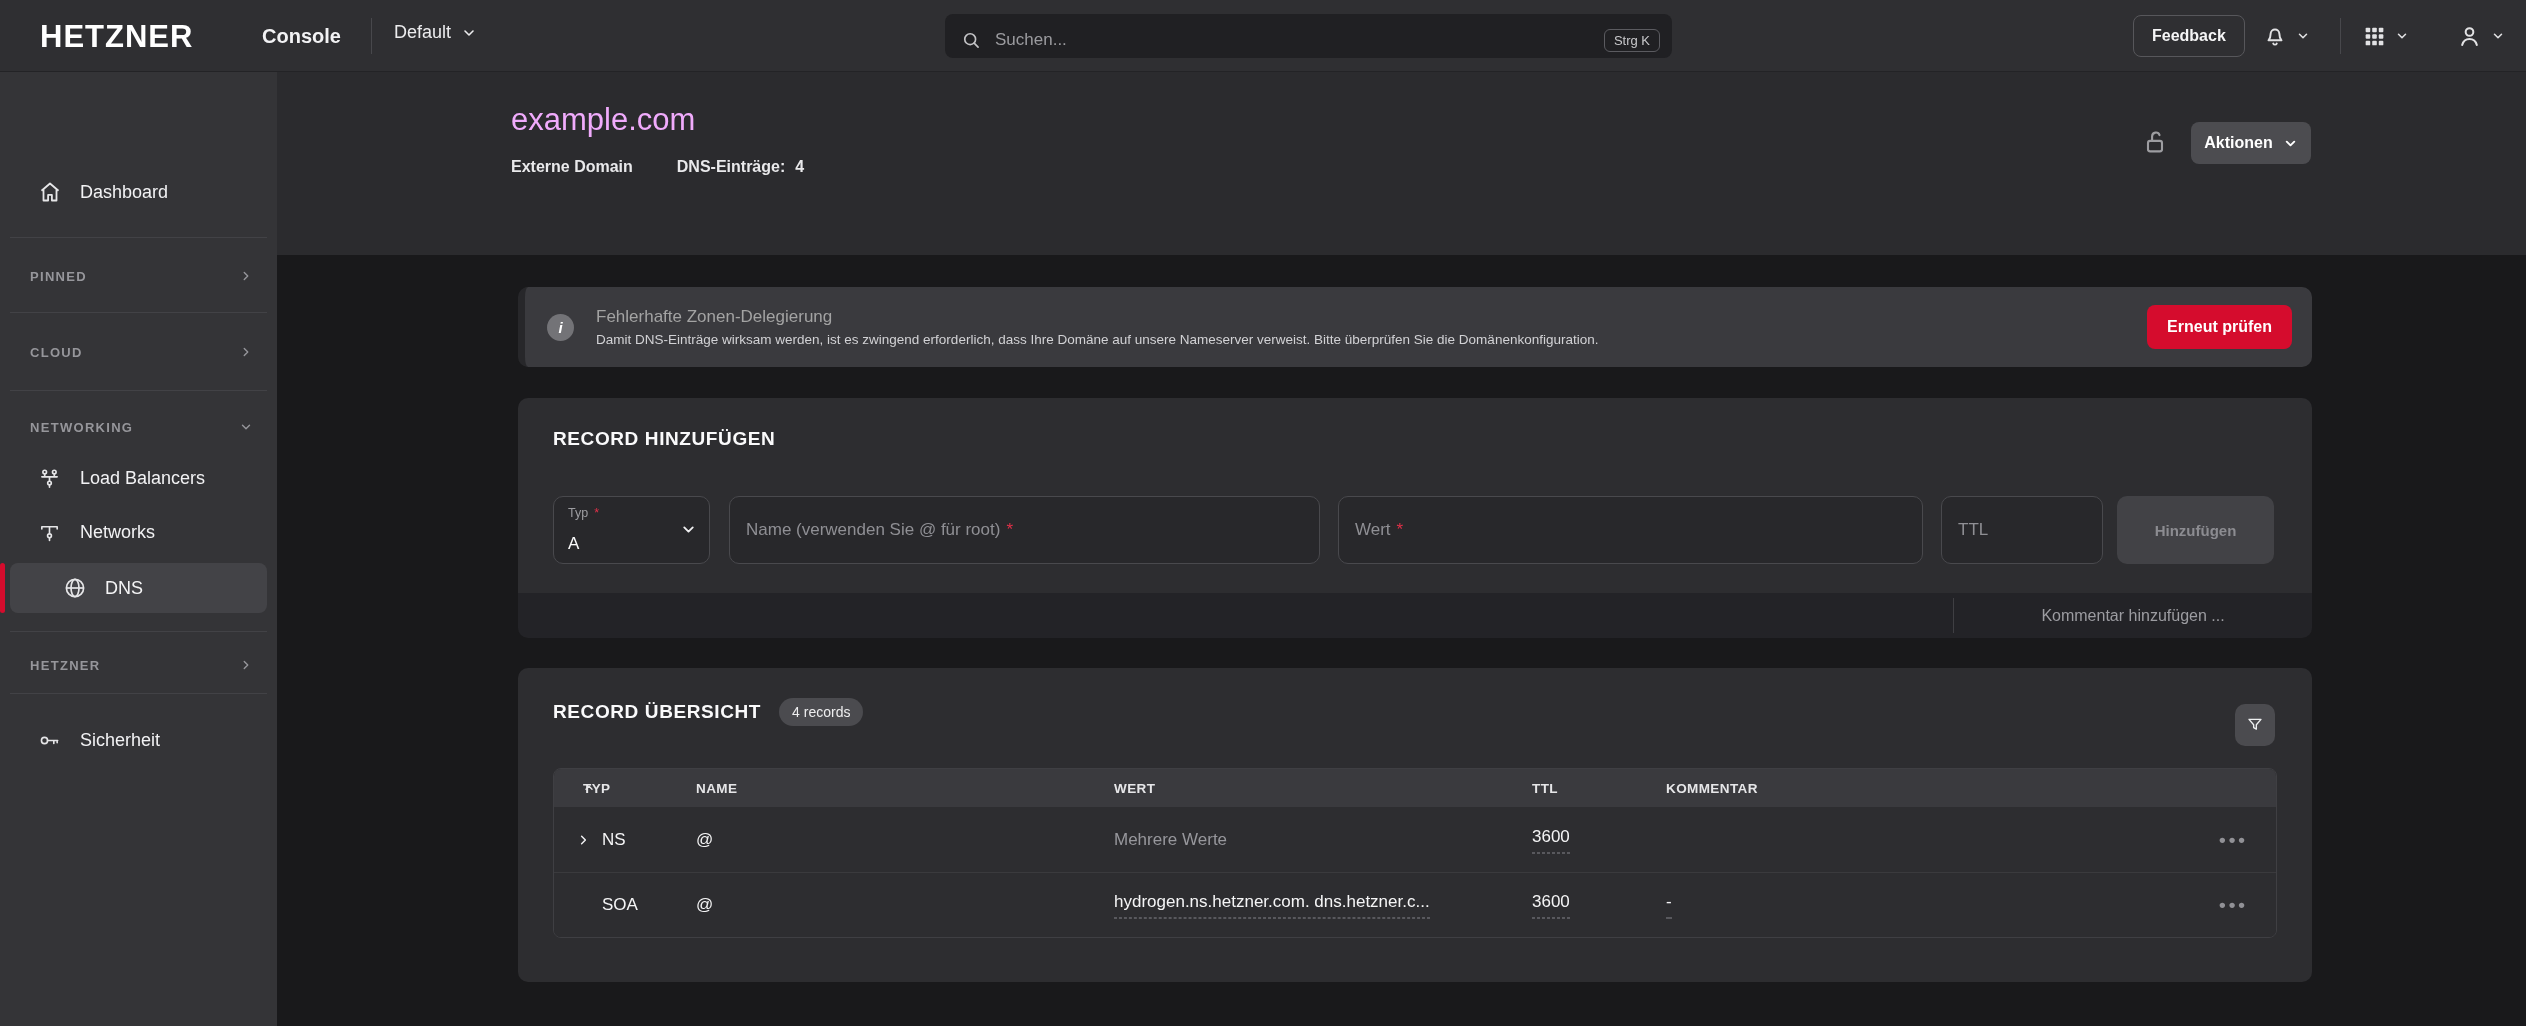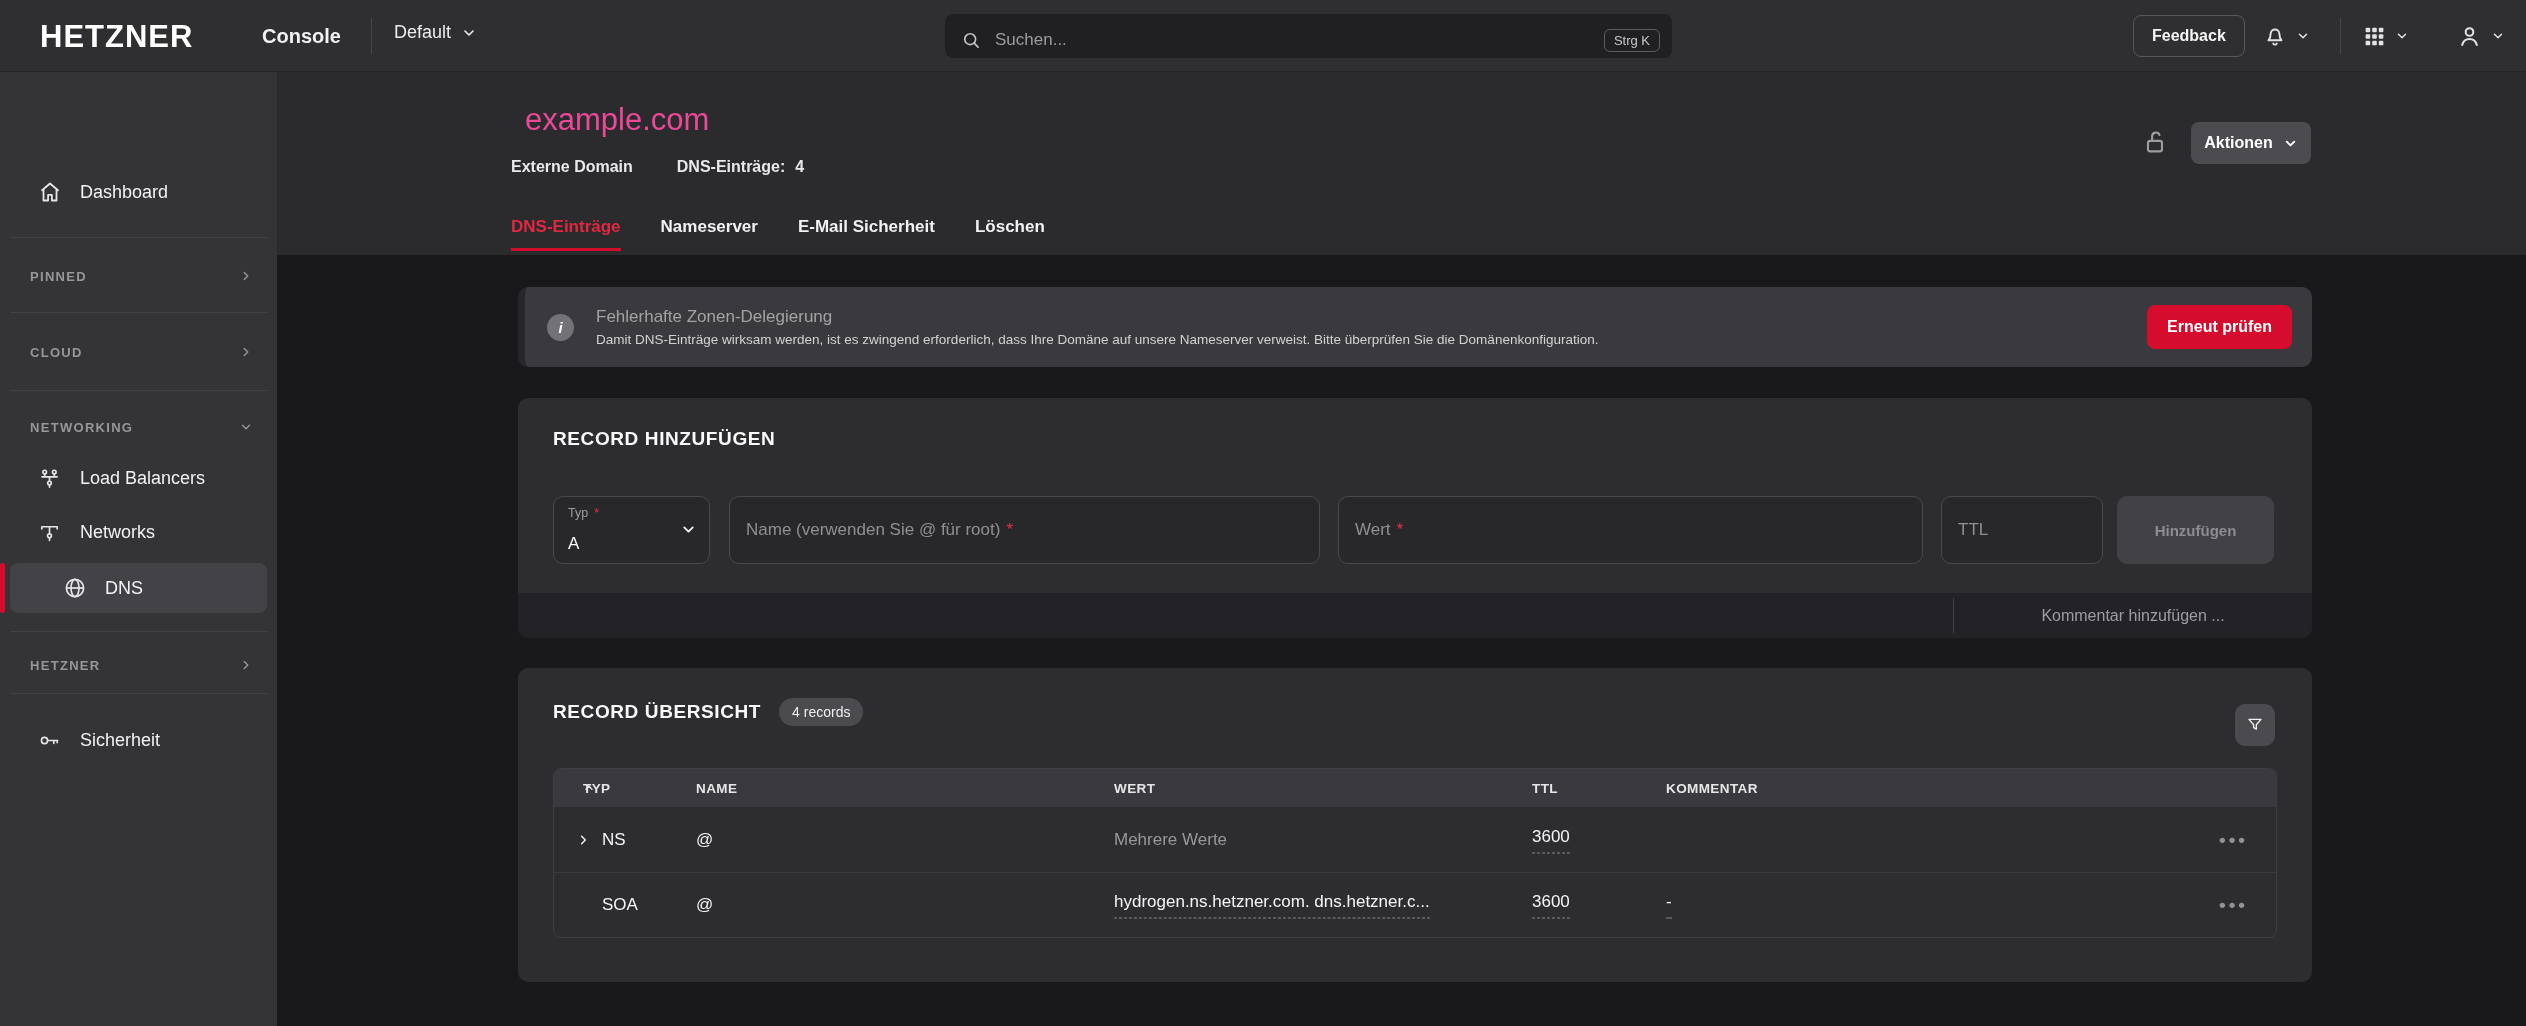--- a/index.html
+++ b/index.html
@@ -32,21 +32,21 @@
   .side-divider { position:absolute; left:10px; width:257px; height:1px; background:#424246; }
   .side-section { position:absolute; left:0; width:277px; height:36px; display:flex; align-items:center;
     padding:0 24px 0 30px; font-size:13px; font-weight:700; letter-spacing:1.3px; color:#96969b; cursor:pointer;text-align:right; }
   .side-section .chev { margin-left:auto; color:#96969b; }
   .active-item { position:absolute; left:10px; top:491px; width:257px; height:50px; background:#434347; border-radius:8px; cursor:pointer;padding-left:25px; }
   .active-bar { position:absolute; left:0px; top:491px; width:5px; height:50px; background:#d50c2d; border-radius:3px; z-index:2; }
   .active-item .inner { display:flex; align-items:center; gap:18px; padding-left:28px; height:100%; font-size:18px; font-weight:500; }
 
   
   .page-header { position:absolute; left:277px; top:72px; width:2249px; height:183px; background:#2b2b2e; }
-  .page-title { position:absolute; left:248px; top:30px; font-size:31px; font-weight:500; color:#ec4899; }
+  .page-title { position:absolute; left:234px; top:30px; font-size:31px; font-weight:500; color:#f0abfc; }
   .meta-row { position:absolute; left:234px; top:86px; display:flex; align-items:center; gap:44px;
     font-size:16px; font-weight:700; color:#e9e9eb; }
   .meta-pair { display:flex; gap:10px;justify-content:flex-end; }
   .tabs { position:absolute; left:234px; top:145px; display:flex; gap:40px; font-size:17px; font-weight:600; }
   .tab { color:#f1f1f3; padding-bottom:10px; cursor:pointer; position:relative; }
   .tab.active { color:#e02840; }
   .tab.active::after { content:""; position:absolute; left:0; right:0; bottom:-4px; height:3px; background:#d50c2d; }
   .lock-wrap { position:absolute; left:1864px; top:56px; color:#9d9da1; }
   .actions-btn { position:absolute; left:1914px; top:50px; width:120px; height:42px; background:#4c4c50; border-radius:8px;
     display:flex; align-items:center; justify-content:center; gap:10px; font-size:16px; font-weight:700; color:#ffffff; cursor:pointer; }
@@ -285,26 +285,20 @@
 
 <div class="page-header">
   <div class="page-title">example.com</div>
   <div class="meta-row">
     <span>Externe Domain</span>
     <span class="meta-pair">
       <span>DNS-Einträge:</span>
       <span>4</span>
     </span>
   </div>
-  <div class="tabs">
-    <span class="tab active">DNS-Einträge</span>
-    <span class="tab">Nameserver</span>
-    <span class="tab">E-Mail Sicherheit</span>
-    <span class="tab">Löschen</span>
-  </div>
   <div class="lock-wrap">
     <svg width="28" height="28" viewBox="0 0 24 24" fill="none" stroke="currentColor" stroke-width="1.8" stroke-linejoin="round">
         <rect x="6" y="11" width="12" height="9" rx="1.8"></rect>
         <path d="M9.5 11V7.2a3.3 3.3 0 0 1 6.4-1.1" stroke-linecap="round"></path>
       </svg>
   </div>
   <div class="actions-btn dotted">
     <span>Aktionen</span>
     <span>
       <svg width="15" height="15" viewBox="0 0 24 24" fill="none" stroke="currentColor" stroke-width="3" stroke-linecap="round" stroke-linejoin="round">

